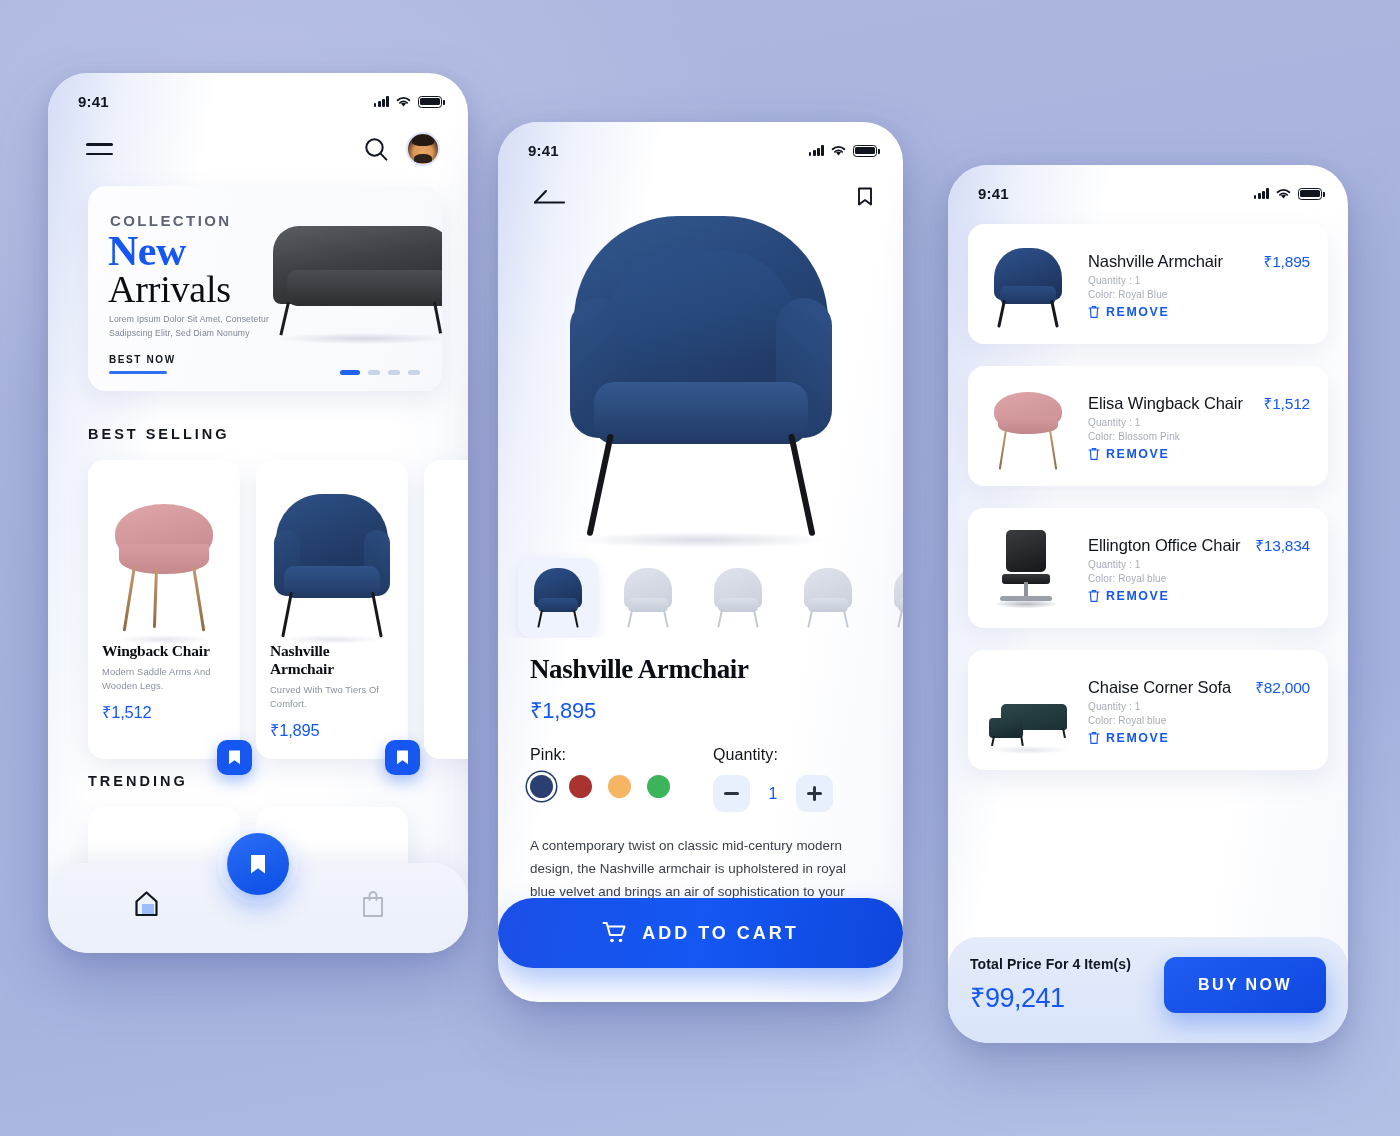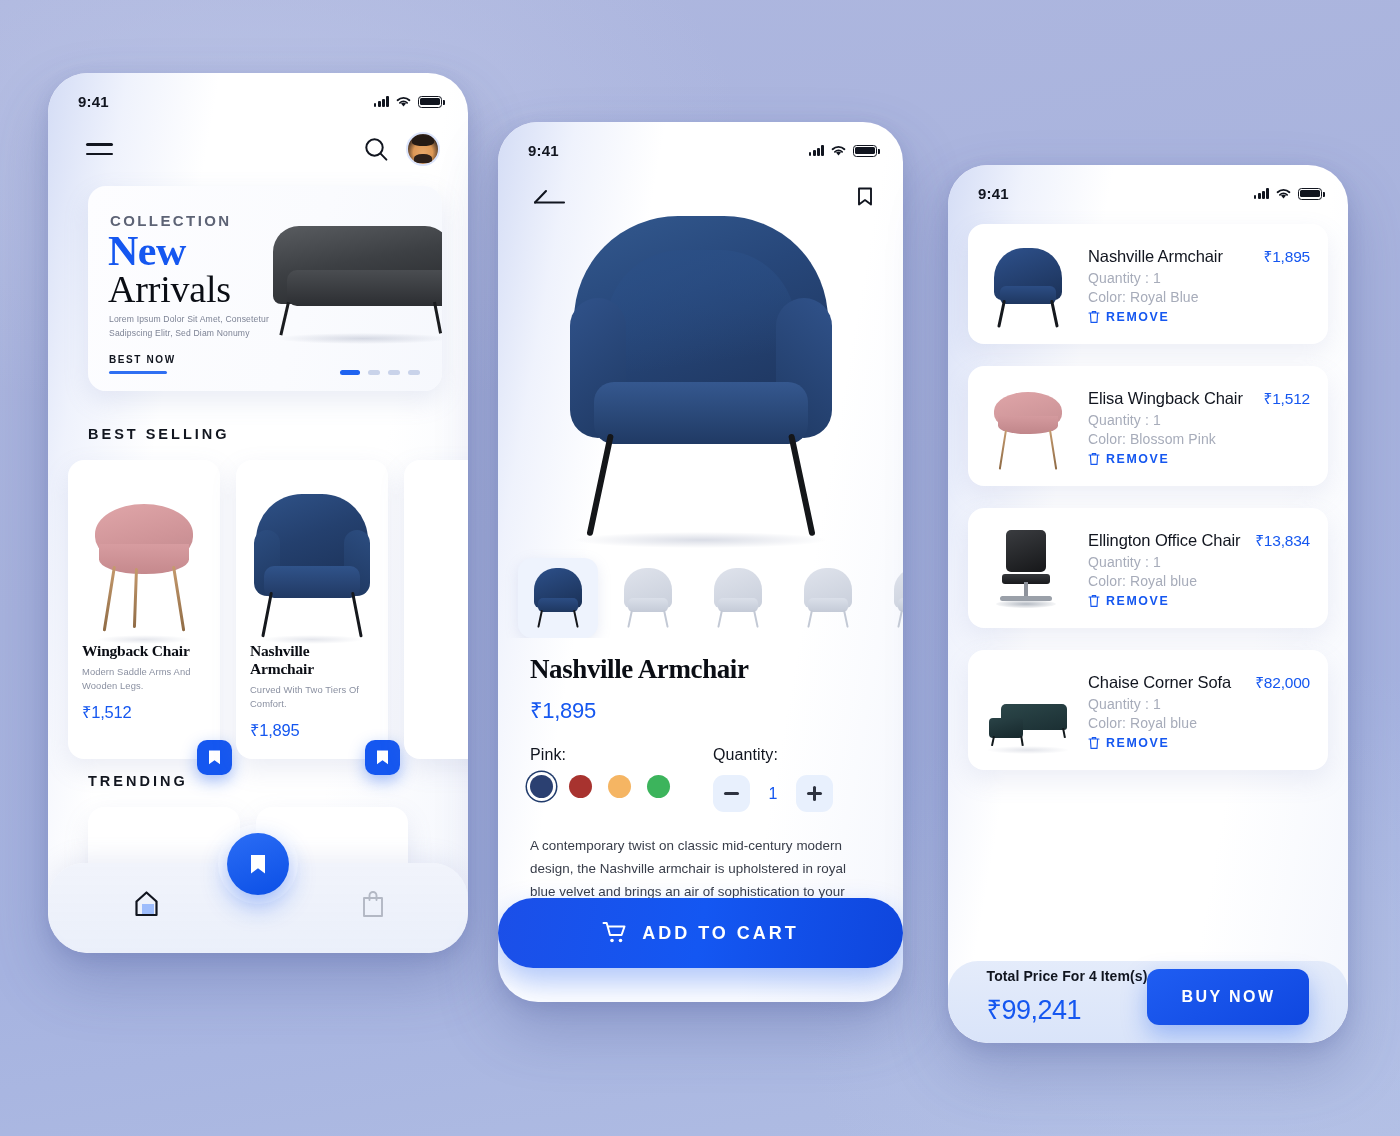--- a/index.html
+++ b/index.html
@@ -83,21 +83,21 @@
   .sofa-shadow{ position:absolute; left:4px; bottom:2px; width:172px; height:11px; border-radius:50%;
     background:radial-gradient(ellipse,rgba(110,120,150,.26),rgba(110,120,150,0) 72%); }
   .dots{ position:absolute; right:22px; bottom:16px; display:flex; align-items:center; gap:8px; }
   .dots i{ display:block; width:12px; height:5px; border-radius:3px; background:#c9d3ea; }
   .dots i.on{ width:20px; background:#1f63f0; }
 
   .sect-title{ position:relative; z-index:4; font-size:14.5px; letter-spacing:3px; font-weight:600; color:#12161f; }
   #s1-bestselling-title{ margin:35px 0 0 40px; }
   #s1-trending-title{ margin:14px 0 0 40px; }
 
-  .card-row{ position:relative; z-index:4; display:flex; gap:16px; padding-left:20px; margin-top:18px; }
+  .card-row{ position:relative; z-index:4; display:flex; gap:16px; padding-left:40px; margin-top:18px; }
   .pcard{
     flex:none; width:152px; border-radius:16px; background:#fff; position:relative;
     box-shadow:0 10px 26px rgba(120,135,190,.15); padding:14px 14px 0 14px; overflow:visible;
   }
   .pcard-img{ height:168px; display:flex; align-items:flex-end; justify-content:center; }
   .pcard-name{ font-family:"Liberation Serif", serif; font-size:15.5px; font-weight:700; color:#0a0d14; letter-spacing:-.2px; }
   .pcard-desc{ font-size:9.4px; color:#8a90a1; line-height:1.5; margin-top:5px; min-height:27px; letter-spacing:.1px; }
   .pcard-price{ font-size:16.5px; color:#1557f0; font-weight:500; margin:7px 0 18px; letter-spacing:-.2px; }
   .bmk-btn{
     position:absolute; right:-12px; bottom:-16px; width:35px; height:35px; border-radius:10px;
@@ -223,29 +223,29 @@
   .cart-list{ position:relative; z-index:4; padding:22px 20px 0 20px; display:flex; flex-direction:column; gap:22px; }
   .citem{
     display:flex; align-items:center; gap:14px; background:#fff; border-radius:16px; padding:14px 18px 14px 14px;
     box-shadow:0 10px 26px rgba(120,135,190,.14); min-height:118px;
   }
   .cthumb{ flex:none; width:92px; height:92px; display:flex; align-items:flex-end; justify-content:center; }
   .cinfo{ flex:1; min-width:0; }
   .crow1{ display:flex; align-items:baseline; justify-content:space-between; gap:8px; }
   .cname{ font-size:16.5px; color:#11151f; font-weight:500; letter-spacing:-.1px; }
   .cprice{ font-size:15.5px; color:#1557f0; white-space:nowrap; letter-spacing:-.2px; }
-  .cmeta{ font-size:14px; color:#a7acba; margin-top:3px; letter-spacing:.1px; }
+  .cmeta{ font-size:10px; color:#a7acba; margin-top:3px; letter-spacing:.1px; }
   .cremove{ display:flex; align-items:center; gap:6px; margin-top:5px; cursor:pointer; }
   .cremove .lbl{ font-size:12.4px; color:#1557f0; font-weight:600; letter-spacing:1.6px; }
 
   .cart-foot{
-    position:absolute; left:0; right:0; bottom:0; height:82px; z-index:6;
+    position:absolute; left:0; right:0; bottom:0; height:106px; z-index:6;
     background:linear-gradient(180deg,rgba(226,234,250,.92),rgba(216,227,249,.97));
     border-radius:30px 30px 40px 40px;
-    display:flex; align-items:center; justify-content:center; padding:0 22px 10px 22px;
+    display:flex; align-items:center; justify-content:space-between; padding:0 22px 10px 22px;
   }
   .tot-label{ font-size:14px; color:#11151f; font-weight:600; letter-spacing:.1px; }
   .tot-value{ font-size:27px; color:#1557f0; margin-top:6px; letter-spacing:-.5px; }
   .buy-btn{
     width:162px; height:56px; border-radius:12px; cursor:pointer;
     background:linear-gradient(150deg,#1f5df2,#0f47e0);
     display:flex; align-items:center; justify-content:center;
     color:#fff; font-size:16px; font-weight:700; letter-spacing:2.4px;
     box-shadow:0 10px 24px rgba(21,87,240,.34);
   }

